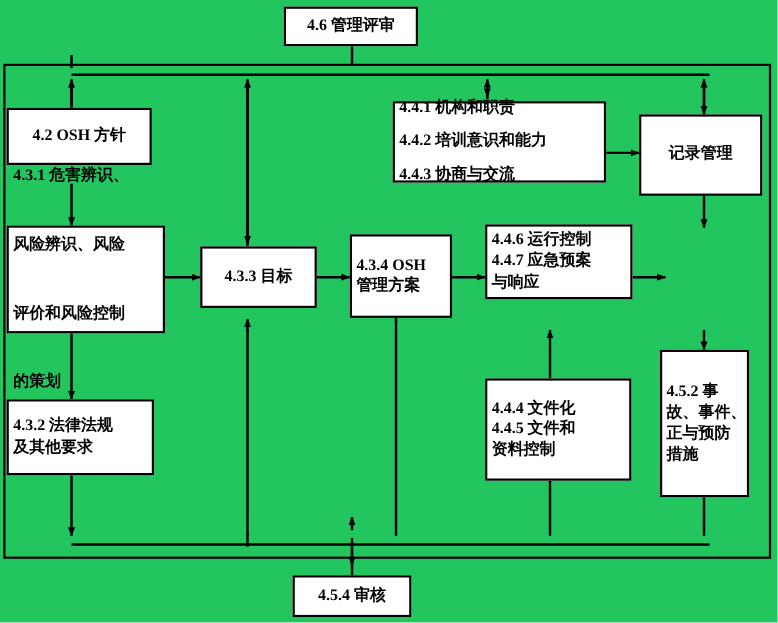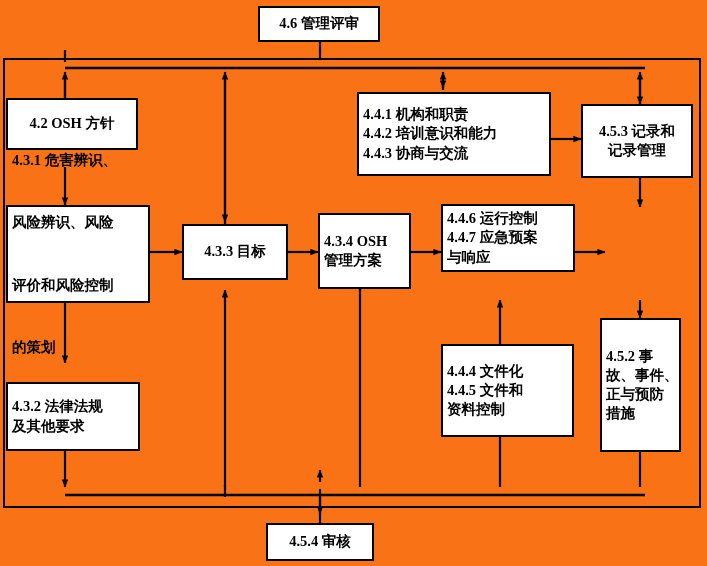--- a/index.html
+++ b/index.html
@@ -4,21 +4,21 @@
 <style>
   html, body {
     margin: 0;
     padding: 0;
     background: #ffffff;
   }
   #stage {
     position: relative;
     width: 707px;
     height: 566px;
-    background: #f97316;
+    background: #22c55e;
     font-family: "Liberation Serif", "DejaVu Serif", serif;
     overflow: hidden;
   }
   .outer-frame {
     position: absolute;
     left: 3px;
     top: 58px;
     width: 698px;
     height: 450px;
     border: 2px solid #000;
@@ -127,28 +127,27 @@
   </svg>
 
   <div class="node center" style="left:258px; top:6px; width:122px; height:36px;">
     <span class="ln">4.6 管理评审</span>
   </div>
 
   <div class="node center" style="left:6px; top:98px; width:132px; height:52px;">
     <span class="ln">4.2 OSH 方针</span>
   </div>
 
-  <div class="node left" style="left:357px; top:92px; width:194px; height:84px;">
+  <div class="node left" style="left:357px; top:92px; width:194px; height:74px;gap:11px;">
     <span class="ln">4.4.1 机构和职责</span>
     <span class="ln">4.4.2 培训意识和能力</span>
     <span class="ln">4.4.3 协商与交流</span>
   </div>
 
   <div class="node center" style="left:581px; top:104px; width:112px; height:74px;">
-    <span class="ln">4.5.3 记录和</span>
     <span class="ln">记录管理</span>
   </div>
 
   <div class="node left" style="left:6px; top:205px; width:144px; height:98px;gap:43px;">
     <span class="ln">4.3.1 危害辨识、</span>
     <span class="ln">风险辨识、风险</span>
     <span class="ln">评价和风险控制</span>
     <span class="ln">的策划</span>
   </div>
 
@@ -161,21 +160,21 @@
     <span class="ln">管理方案</span>
   </div>
 
   <div class="node left" style="left:441px; top:204px; width:134px; height:68px;">
     <span class="ln">4.4.6 运行控制</span>
     <span class="ln">4.4.7 应急预案</span>
     <span class="ln">与响应</span>
   </div>
 
 
-  <div class="node left" style="left:6px; top:363px; width:134px; height:69px;margin-top:19px;">
+  <div class="node left" style="left:6px; top:363px; width:134px; height:69px;">
     <span class="ln">4.3.2 法律法规</span>
     <span class="ln">及其他要求</span>
   </div>
 
   <div class="node left" style="left:441px; top:344px; width:133px; height:93px;">
     <span class="ln">4.4.4 文件化</span>
     <span class="ln">4.4.5 文件和</span>
     <span class="ln">资料控制</span>
   </div>
 

